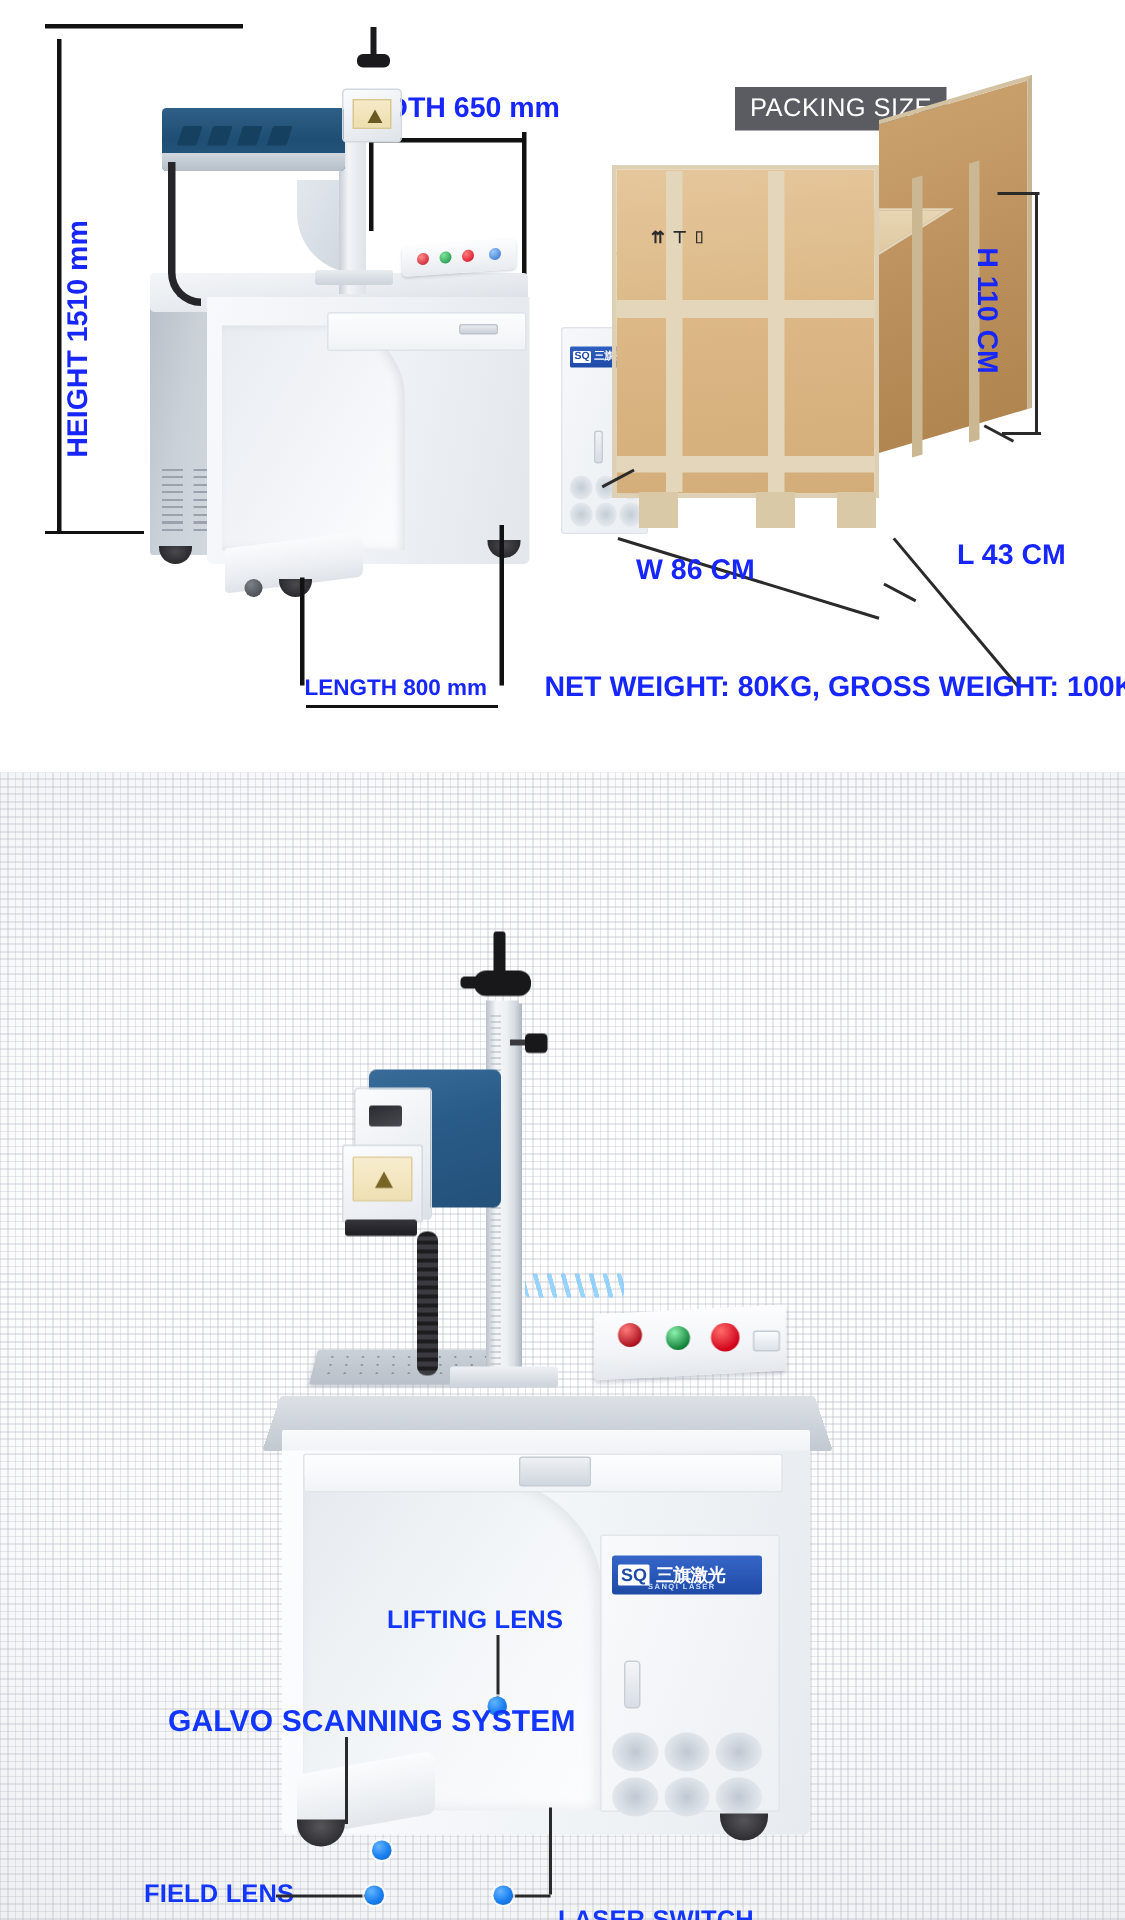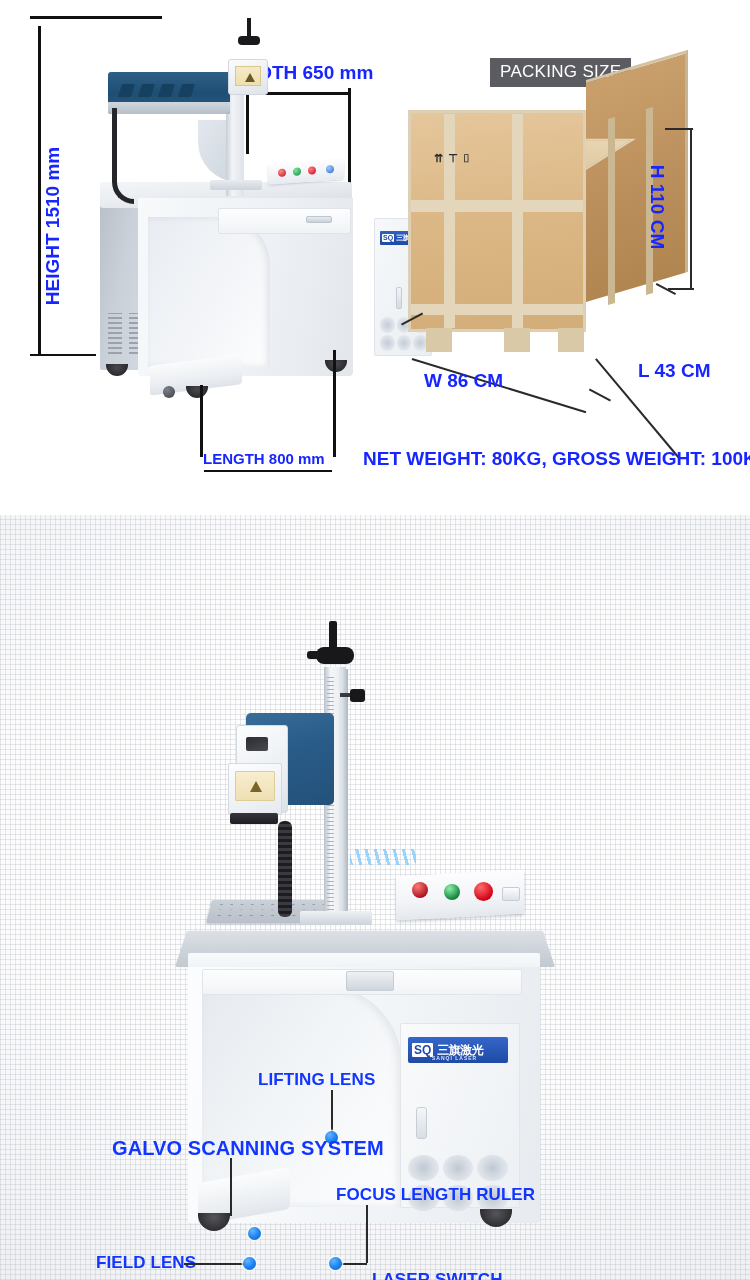--- a/index.html
+++ b/index.html
@@ -563,21 +563,20 @@
       <div class="m2-foot" style="left:330px; top:624px;"></div>
     </div>
 
     <div class="cap" style="position:absolute; left:258px; top:555px; font-size:17px;">LIFTING LENS</div>
     <div class="lead v" style="left:331px; top:575px; height:48px;"></div>
     <div class="dot" style="left:325px; top:616px;"></div>
 
     <div class="cap" style="position:absolute; left:88px; top:622px; font-size:20px;margin-left:24px;">GALVO SCANNING SYSTEM</div>
     <div class="lead v" style="left:230px; top:643px; height:58px;"></div>
 
-    <div class="cap" style="position:absolute; left:336px; top:670px; font-size:17px;">FOCUS LENGTH RULER</div>
     <div class="lead v" style="left:366px; top:690px; height:58px;"></div>
     <div class="lead h" style="left:341px; top:748px; width:26px;"></div>
     <div class="dot" style="left:329px; top:742px;"></div>
 
     <div class="cap" style="position:absolute; left:96px; top:738px; font-size:17px;">FIELD LENS</div>
     <div class="lead h" style="left:184px; top:748px; width:62px;"></div>
     <div class="dot" style="left:243px; top:742px;"></div>
     <div class="dot" style="left:248px; top:712px;"></div>
 
     <div class="cap" style="position:absolute; left:372px; top:755px; font-size:17px;">LASER SWITCH</div>

